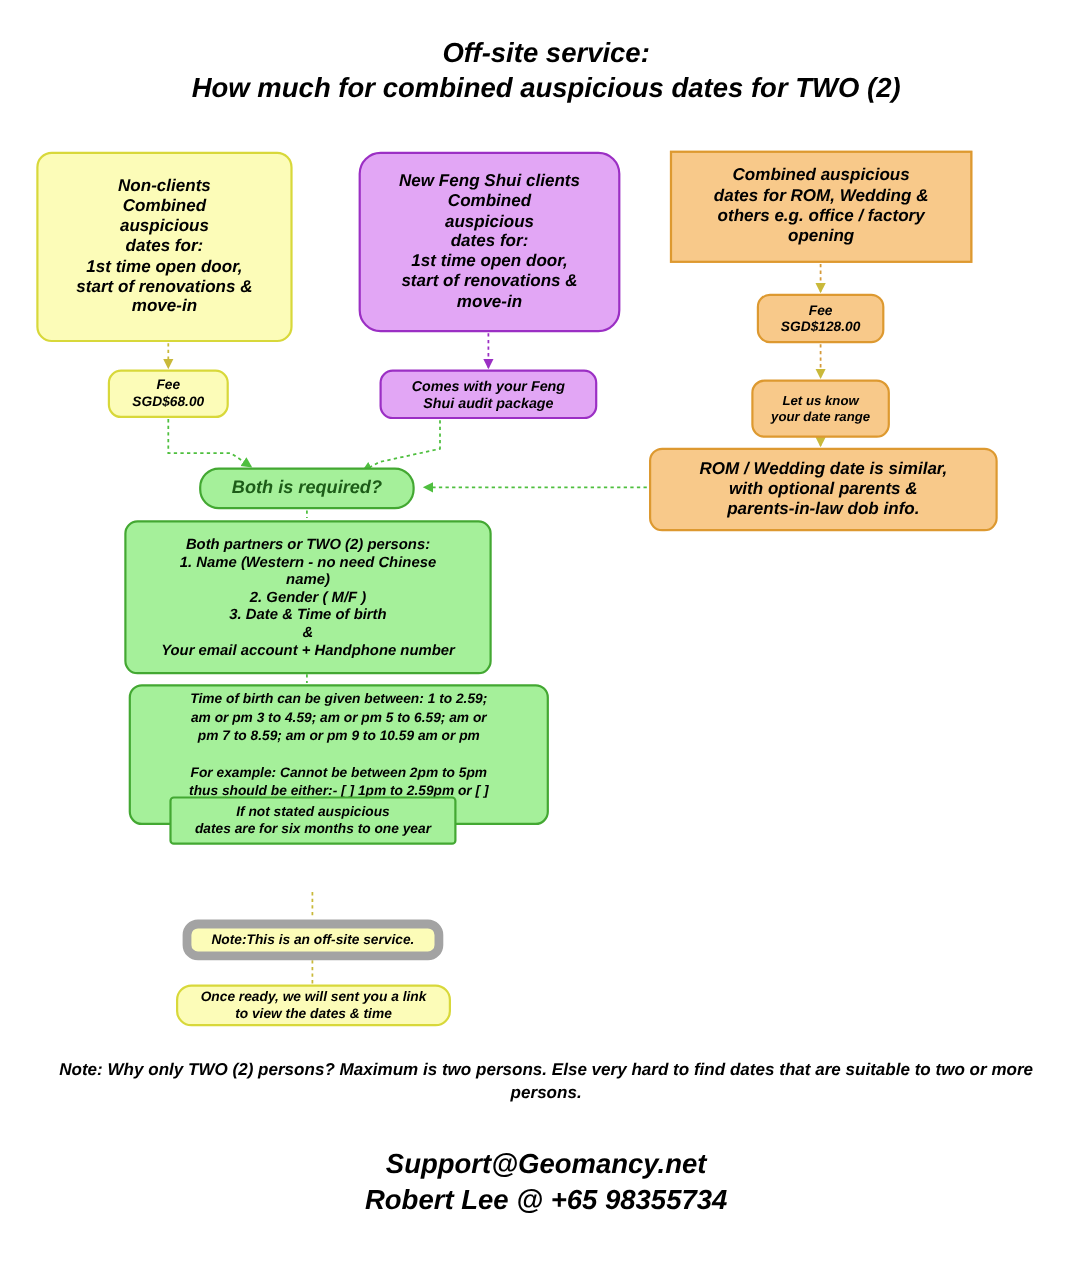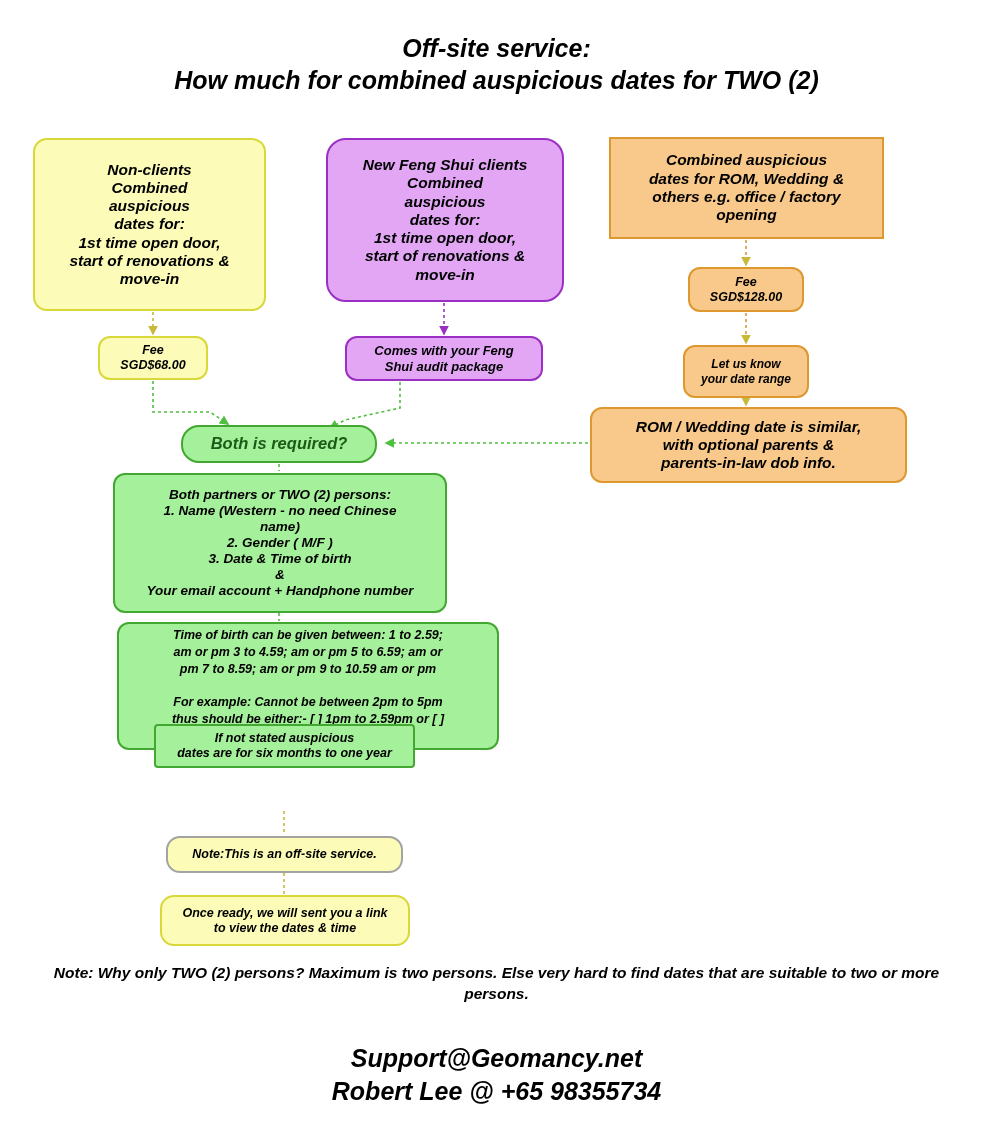--- a/index.html
+++ b/index.html
@@ -45,21 +45,21 @@
     font-size: 25px;
     line-height: 1.28;
   }
   
   .yellow {
     background: #fcfcb8;
     border: 2px solid #d8d83a;
   }
   .yellow-strong {
     background: #fcfcb8;
-    border: 2px solid #a3a3a3;
+    border: 8px solid #a3a3a3;
   }
   .purple {
     background: #e2a6f5;
     border: 2px solid #9b2fc4;
   }
   .orange {
     background: #f8c98a;
     border: 2px solid #dd9930;
   }
   .green {
@@ -129,21 +129,21 @@
     left: 154px; top: 724px; width: 261px; height: 44px;
     border-radius: 4px;
     font-size: 12.5px;
   }
   #node-note-offsite {
     left: 166px; top: 836px; width: 237px; height: 37px;
     border-radius: 14px;
     font-size: 12.5px;
   }
   #node-onceready {
-    left: 160px; top: 895px; width: 250px; height: 51px;
+    left: 160px; top: 895px; width: 250px; height: 38px;
     border-radius: 14px;
     font-size: 12.5px;
   }
   #note-bottom {
     left: 30px; top: 963px; width: 933px;
     font-size: 15.5px;
     line-height: 1.35;
   }
   #footer {
     left: 0; top: 1042px; width: 993px;

